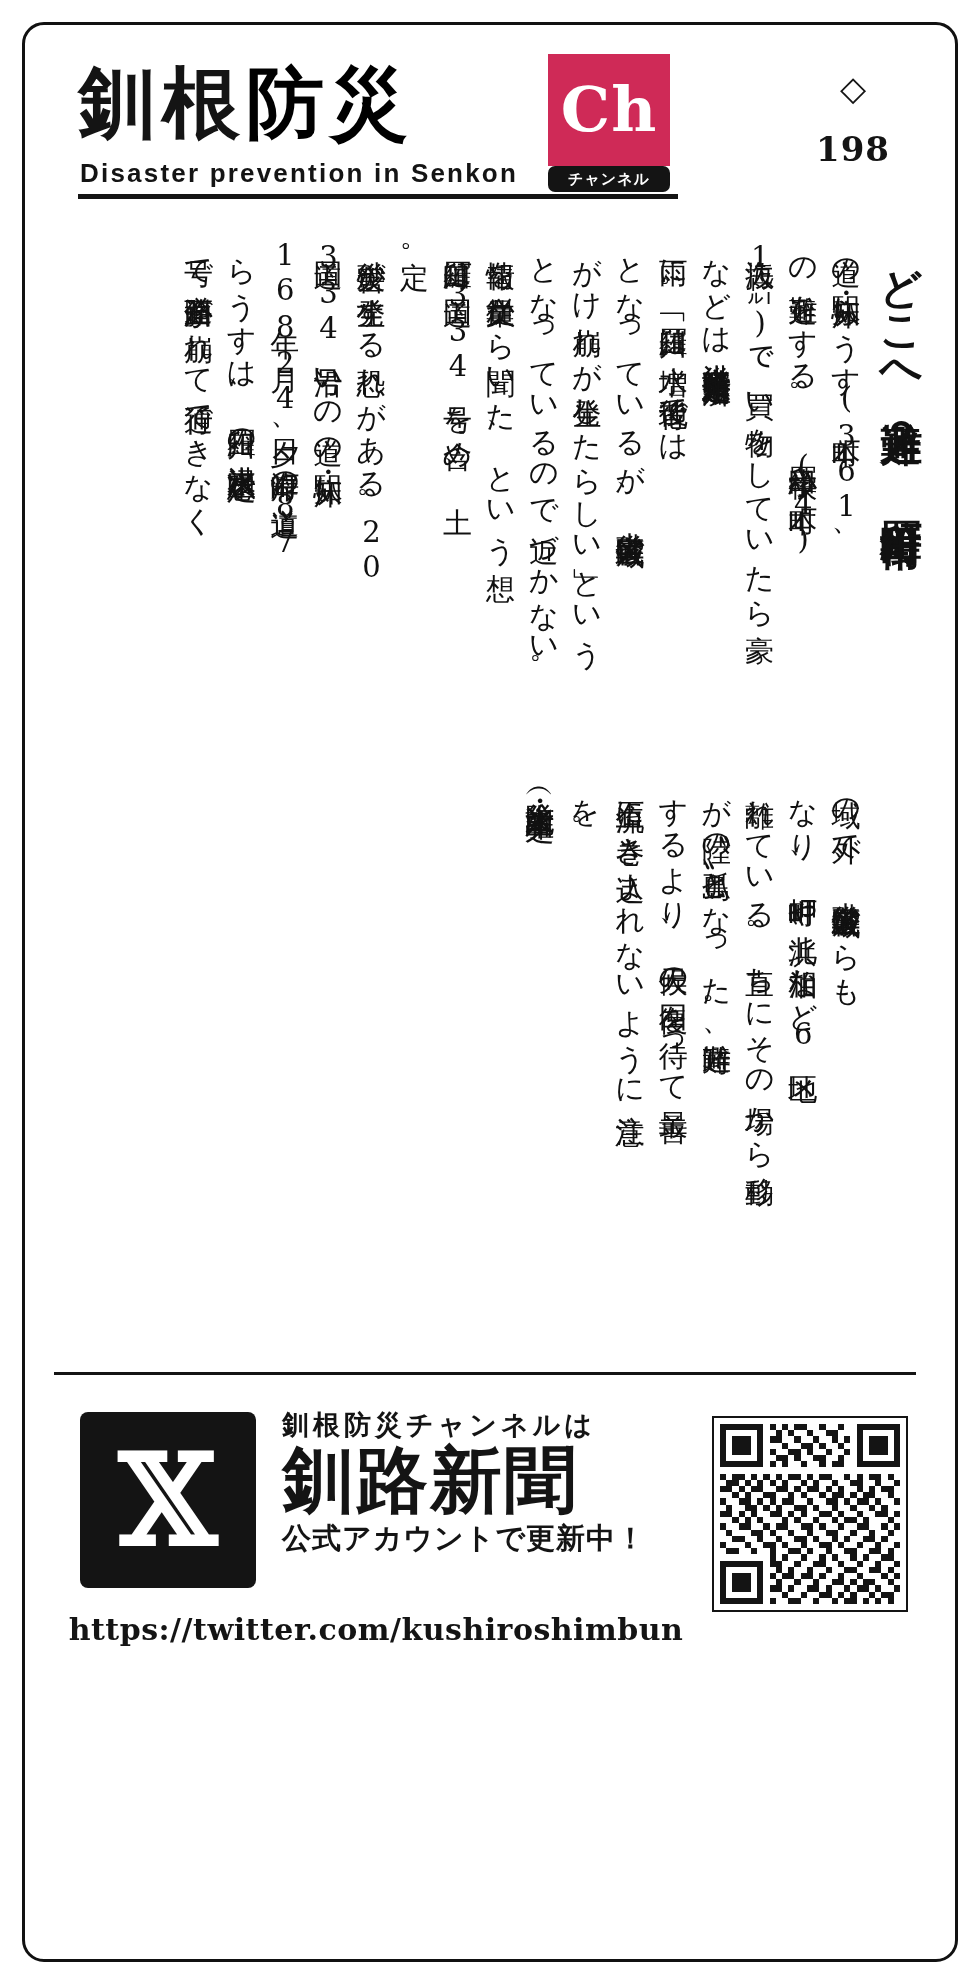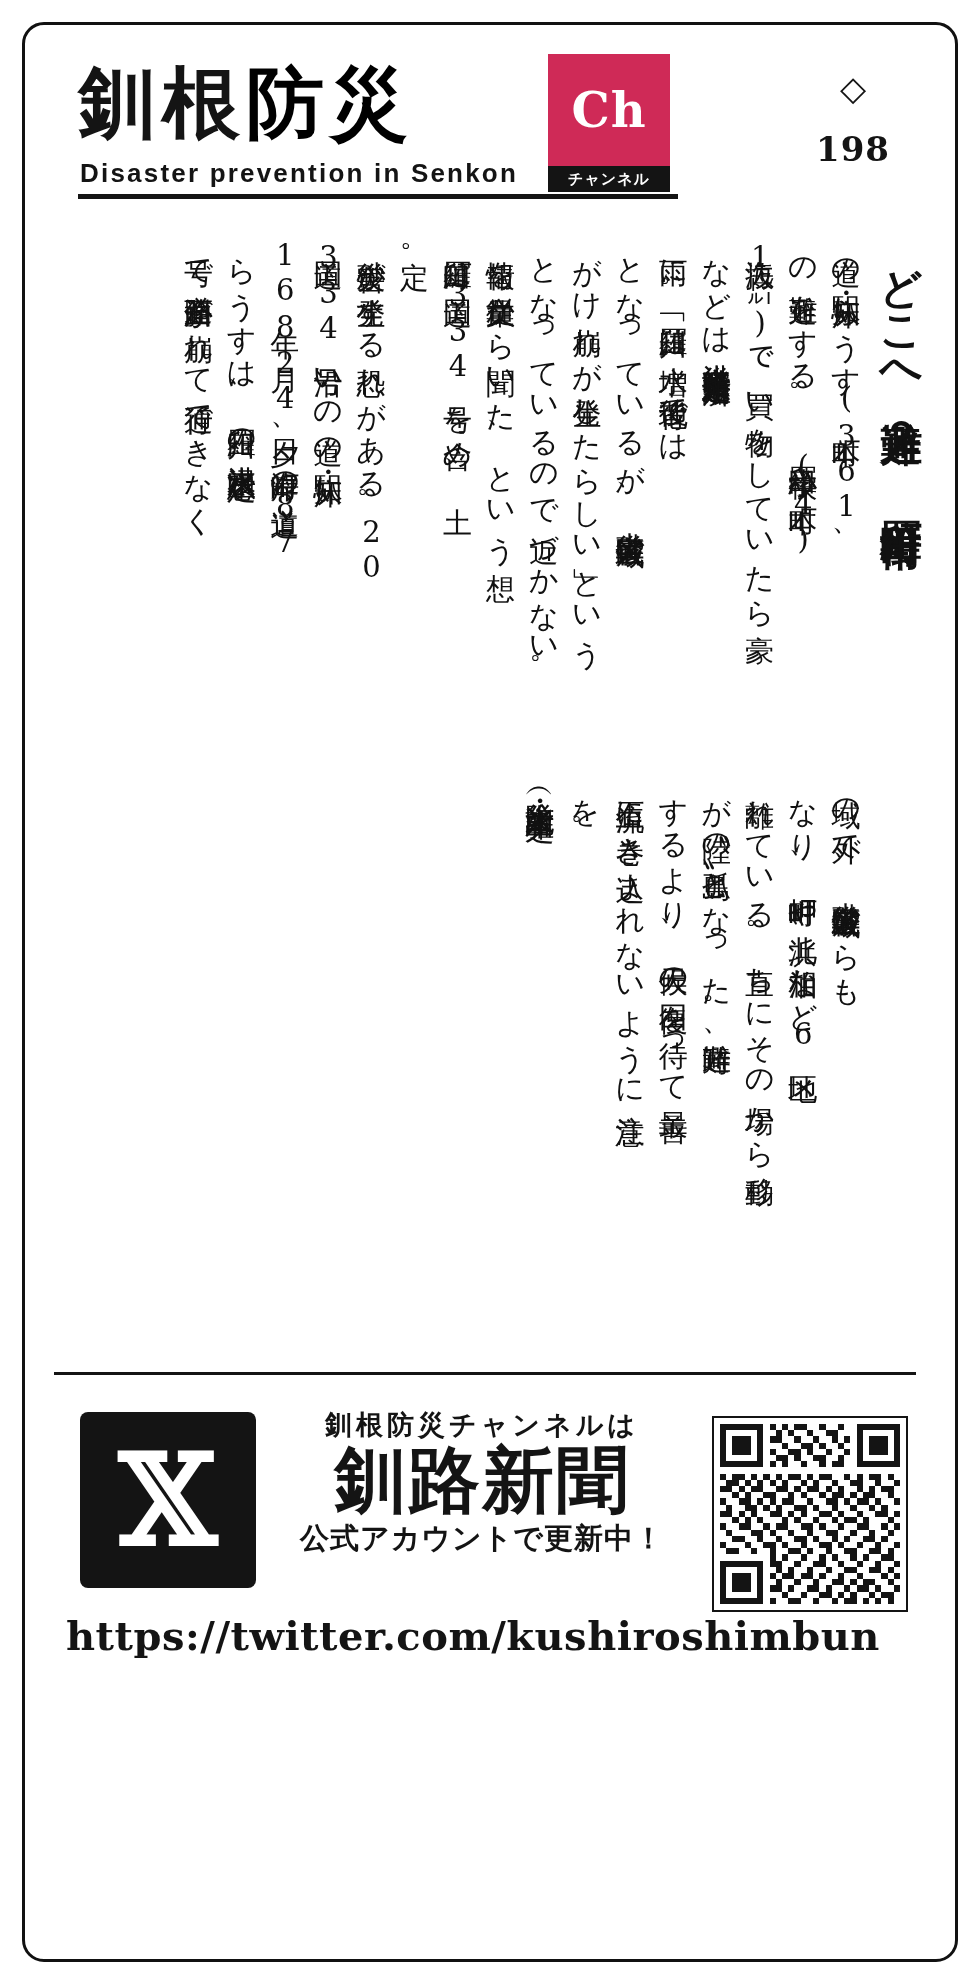--- a/index.html
+++ b/index.html
@@ -65,38 +65,39 @@
   .ch-badge {
     position: absolute;
     left: 470px;
     top: -8px;
     width: 122px;
     height: 112px;
     background: #cf2a57;
     color: #ffffff;
     font-family: "DejaVu Serif", "Liberation Serif", serif;
     font-weight: bold;
-    font-size: 48px;
+    font-size: 62px;
     line-height: 112px;
     text-align: center;
     letter-spacing: 1px;
   }
   .ch-sub {
     position: absolute;
     left: 470px;
     top: 104px;
     width: 122px;
     height: 26px;
     background: #141414;
     color: #ffffff;
     font-size: 15px;
     font-weight: bold;
     line-height: 26px;
     text-align: center;
     letter-spacing: 1px;
+    border-radius: 7px;
   }
   .logo-en {
     position: absolute;
     left: 2px;
     top: 96px;
     width: 460px;
     font-size: 26px;
     font-weight: bold;
     letter-spacing: 2.2px;
     color: #141414;
@@ -207,21 +208,21 @@
     font-weight: bold;
     font-size: 126px;
     line-height: 176px;
     text-align: center;
   }
   .promo-text {
     position: absolute;
     left: 228px;
     top: 6px;
     width: 400px;
-    text-align: center;
+    text-align: left;
     color: #141414;
   }
   .promo-line1 {
     font-family: "DejaVu Serif", "Liberation Serif", serif;
     font-weight: bold;
     font-size: 27px;
     letter-spacing: 4px;
     line-height: 38px;
     white-space: nowrap;
   }
@@ -242,21 +243,21 @@
     white-space: nowrap;
   }
   .promo-url {
     position: absolute;
     left: 12px;
     top: 212px;
     width: 620px;
     text-align: center;
     font-family: "DejaVu Serif", "Liberation Serif", serif;
     font-weight: bold;
-    font-size: 40px;
+    font-size: 30px;
     letter-spacing: 0.5px;
     color: #141414;
     white-space: nowrap;
   }
   .qr {
     position: absolute;
     right: 8px;
     top: 16px;
     width: 196px;
     height: 196px;

